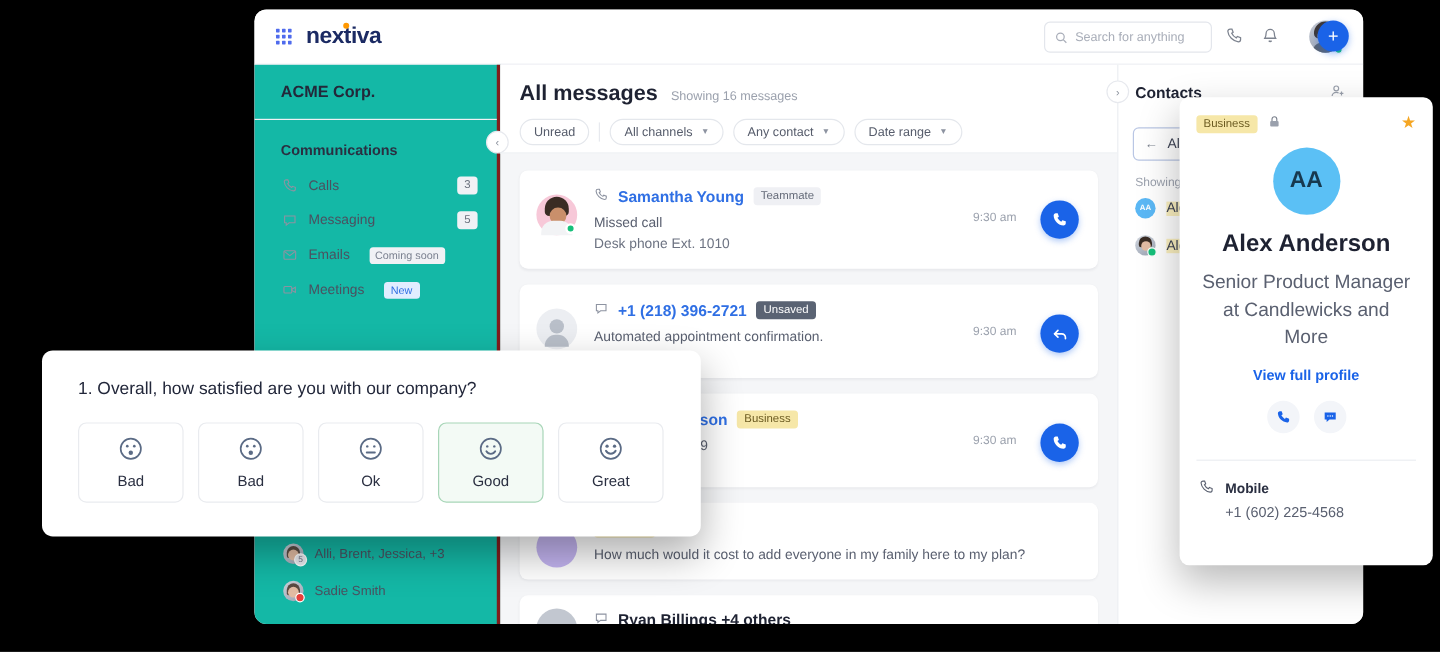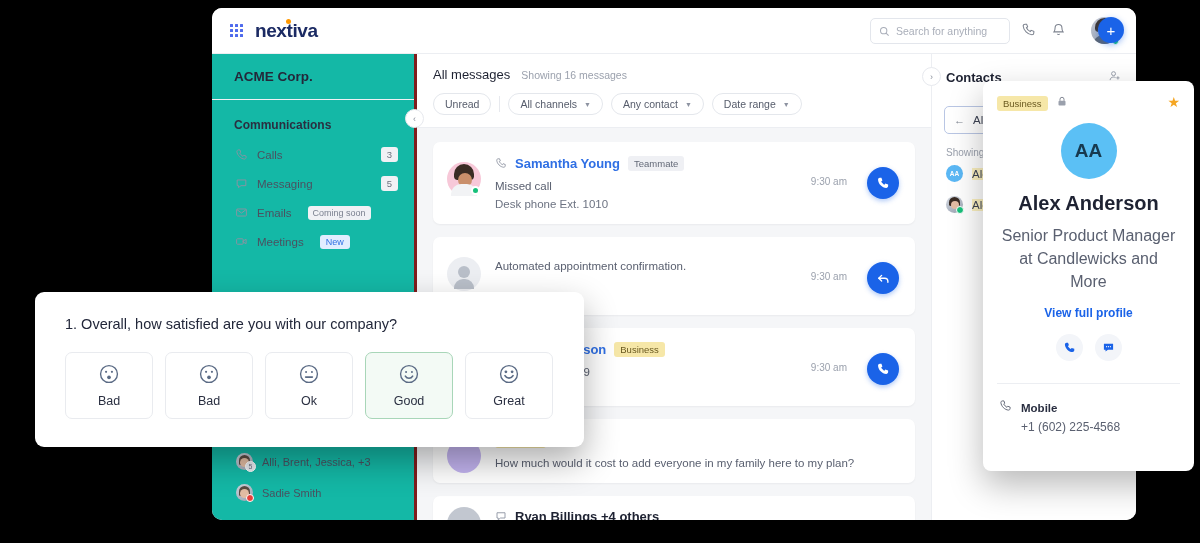--- a/index.html
+++ b/index.html
@@ -89,21 +89,21 @@
   .badge-num { position:absolute; right:-3px; bottom:-2px; width:11px; height:11px; border-radius:50%;
     background:#e9ebf0; color:#6b7180; font-size:7px; display:flex; align-items:center;
     justify-content:center; border:1.5px solid #fff;}
   .badge-red { position:absolute; right:-1px; bottom:-1px; width:8px; height:8px; border-radius:50%;
     background:#e8413c; border:1.5px solid #fff;}
 
   
   .messages { flex:1; background:#f5f6f8; position:relative; }
   .msg-head { background:#fff; padding: 13px 0 0 16px; height:74px; border-bottom:1px solid #eceef2;}
   .msg-title-row { display:flex; align-items:baseline; gap:11px; }
-  .msg-title { font-size:13px; font-weight:400; color:#1e2232; }
+  .msg-title { font-size:18px; font-weight:700; color:#1e2232; }
   .msg-sub { font-size:10.5px; color:#9ba1ad; }
   .chips { display:flex; align-items:center; gap:8px; margin-top:11px; }
   .chip { border:1px solid #e4e7ec; border-radius:13px; height:22px; padding:0 11px;
     display:flex; align-items:center; gap:7px; font-size:10.5px; color:#565c6b; background:#fff;}
   .chip .caret { font-size:7px; color:#8d93a1; }
   .chip-sep { width:1px; height:16px; background:#e7e9ee; }
   .msg-collapse { position:absolute; right:-10px; top:13px; width:19px; height:19px;
     border-radius:50%; background:#fff; border:1px solid #e7e9ee; display:flex;
     align-items:center; justify-content:center; font-size:9px; color:#8a909c; z-index:6;}
 
@@ -384,20 +384,29 @@
                 <path d="M6.5 3 L9.3 3 L11 7.9 L8.9 9.4 C9.8 11.3 12.5 14 14.4 14.9 L15.9 12.8 L20.8 14.5 L20.8 17.3 C20.8 19.1 19.4 20.5 17.6 20.5 C10.3 20 4 13.7 3.5 6.4 C3.5 4.6 4.8 3 6.5 3 Z"></path>
               </svg>
             </span>
           </div>
 
           <div class="msg-card">
             <span class="msg-av av-grey">
               <span class="person"></span>
                 <span class="person2"></span>
             </span>
+            <div class="row1">
+              <span class="ch-ic">
+                <svg width="12" height="12" viewBox="0 0 24 24" fill="none" stroke="currentColor" stroke-width="1.8">
+                  <path d="M4 5.5 H20 V16 H11 L6.5 19.5 V16 H4 Z"></path>
+                </svg>
+              </span>
+              <span class="name">+1 (218) 396-2721</span>
+              <span class="tag tag-unsaved">Unsaved</span>
+            </div>
             <div class="line2">Automated appointment confirmation.</div>
             <span class="time">9:30 am</span>
             <span class="act-btn">
               <svg width="15" height="15" viewBox="0 0 24 24" fill="none" stroke="currentColor" stroke-width="2.2" stroke-linecap="round" stroke-linejoin="round">
                 <path d="M9 7 L4.5 11.5 L9 16"></path>
                 <path d="M4.5 11.5 H14 a5 5 0 0 1 5 5 V18"></path>
               </svg>
             </span>
           </div>
 

